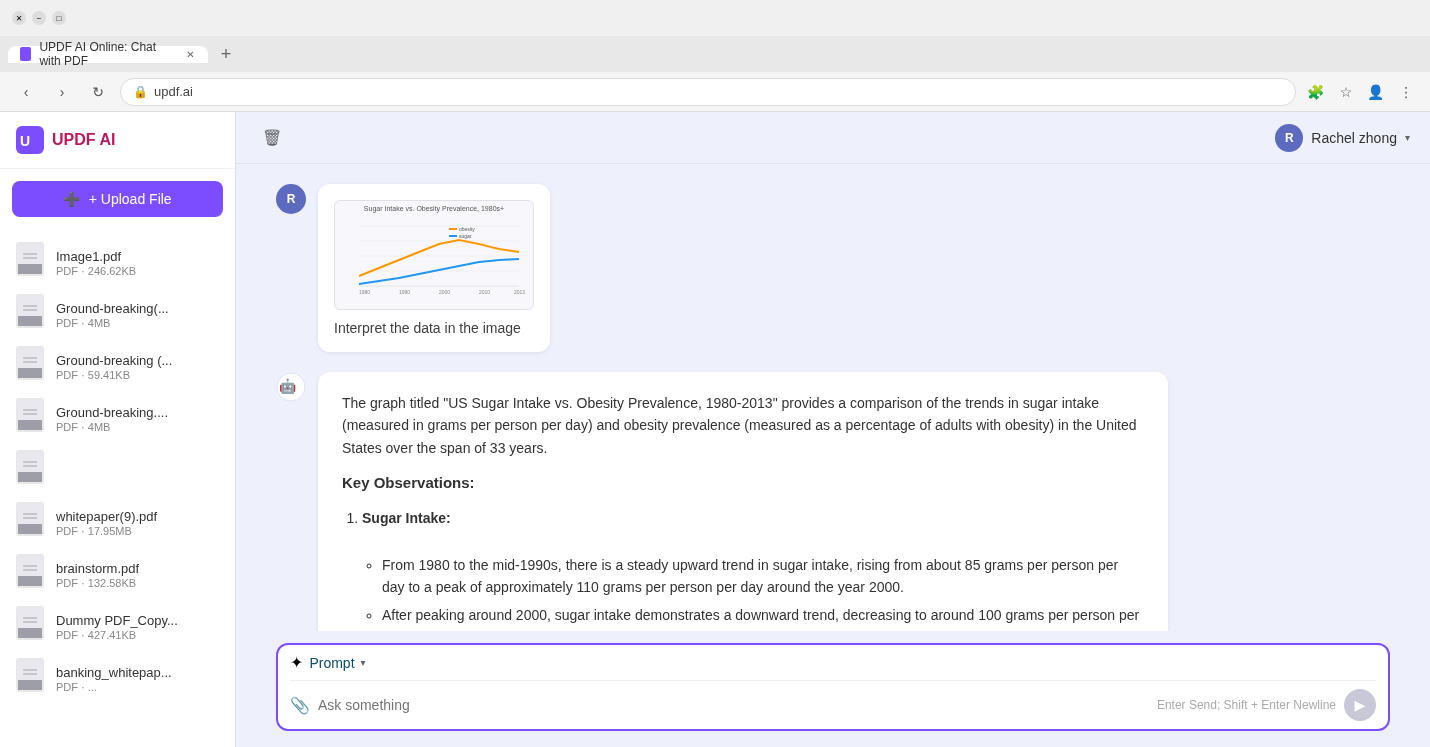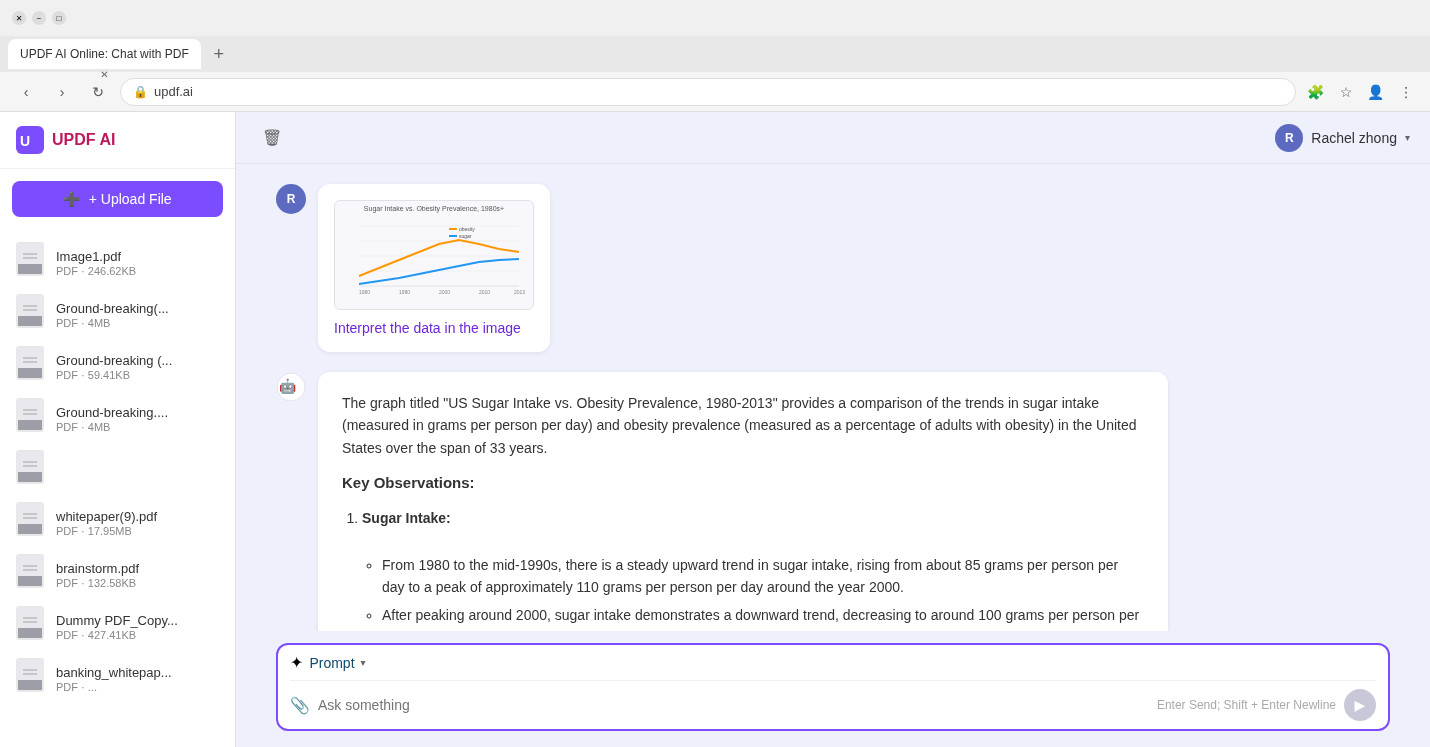--- a/index.html
+++ b/index.html
@@ -7,21 +7,21 @@
 
     
     .browser-chrome { background: #f0f0f0; flex-shrink: 0; }
     .title-bar { display: flex; align-items: center; padding: 6px 12px; gap: 8px; height: 36px; }
     .window-controls { display: flex; gap: 6px; margin-right: 4px; }
     .win-btn { width: 14px; height: 14px; border-radius: 50%; background: #ccc; display: flex; align-items: center; justify-content: center; font-size: 8px; cursor: pointer; }
     .win-btn.minimize { background: #ddd; }
     .win-btn.maximize { background: #ddd; }
     .win-btn.close { background: #ddd; }
     .tab-bar { display: flex; align-items: center; background: #e8e8e8; padding: 0 8px; height: 36px; }
-    .tab { display: flex; align-items: center; background: white; padding: 0 12px; height: 30px; border-radius: 8px 8px 0 0; font-size: 12px; color: #333; gap: 8px; max-width: 200px; flex-direction: column; }
+    .tab { display: flex; align-items: center; background: white; padding: 0 12px; height: 17px; border-radius: 8px 8px 0 0; font-size: 12px; color: #333; gap: 8px; max-width: 200px; }
     .tab-favicon { width: 14px; height: 14px; background: #7c4dff; border-radius: 2px; }
     .tab-close { width: 14px; height: 14px; display: flex; align-items: center; justify-content: center; border-radius: 50%; cursor: pointer; color: #666; font-size: 10px; }
     .new-tab-btn { width: 28px; height: 28px; display: flex; align-items: center; justify-content: center; border-radius: 50%; cursor: pointer; color: #666; font-size: 18px; margin-left: 4px; }
     .nav-bar { display: flex; align-items: center; background: #f5f5f5; padding: 4px 12px; height: 40px; gap: 8px; border-bottom: 1px solid #ddd; }
     .nav-btn { width: 28px; height: 28px; display: flex; align-items: center; justify-content: center; border-radius: 50%; cursor: pointer; color: #555; font-size: 14px; }
     .address-bar { flex: 1; background: white; border-radius: 20px; height: 28px; display: flex; align-items: center; padding: 0 12px; font-size: 13px; color: #333; gap: 6px; border: 1px solid #ddd; }
     .address-text { flex: 1; font-size: 13px; color: #444; }
     .nav-actions { display: flex; align-items: center; gap: 6px; }
     .nav-icon { width: 24px; height: 24px; display: flex; align-items: center; justify-content: center; cursor: pointer; color: #555; font-size: 14px; border-radius: 50%; }
 
@@ -54,21 +54,21 @@
     .chat-area { flex: 1; overflow-y: auto; padding: 20px 40px; display: flex; flex-direction: column; gap: 20px; }
 
     
     .user-message { display: flex; gap: 12px; align-items: flex-start; }
     .user-avatar-sm { width: 30px; height: 30px; border-radius: 50%; background: #5c6bc0; color: white; display: flex; align-items: center; justify-content: center; font-size: 12px; font-weight: 600; flex-shrink: 0; }
     .message-bubble { background: white; border-radius: 12px; padding: 16px; max-width: 500px; box-shadow: 0 1px 4px rgba(0,0,0,0.08); }
     .chart-preview { width: 200px; height: 110px; background: #f8f8fc; border: 1px solid #e0e0e8; border-radius: 6px; margin-bottom: 10px; overflow: hidden; display: flex; align-items: center; justify-content: center; }
     .chart-img-placeholder { width: 190px; height: 100px; position: relative; }
     .chart-title-text { font-size: 7px; color: #555; text-align: center; margin-bottom: 4px; }
     .chart-svg { width: 100%; height: 80px; }
-    .message-text { font-size: 14px; color: #6d28d9; }
+    .message-text { font-size: 14px; color: #404040; }
 
     
     .ai-message { display: flex; gap: 12px; align-items: flex-start; }
     .ai-avatar { width: 30px; height: 30px; flex-shrink: 0; }
     .ai-response { background: white; border-radius: 12px; padding: 20px 24px; flex: 1; max-width: 850px; box-shadow: 0 1px 4px rgba(0,0,0,0.08); font-size: 14px; line-height: 1.6; color: #333; }
     .ai-response p { margin-bottom: 12px; }
     .ai-response .key-obs { font-size: 15px; font-weight: 700; margin-bottom: 12px; }
     .ai-response ol { padding-left: 20px; }
     .ai-response ol li { margin-bottom: 8px; }
     .ai-response ol li strong { font-weight: 700; }

